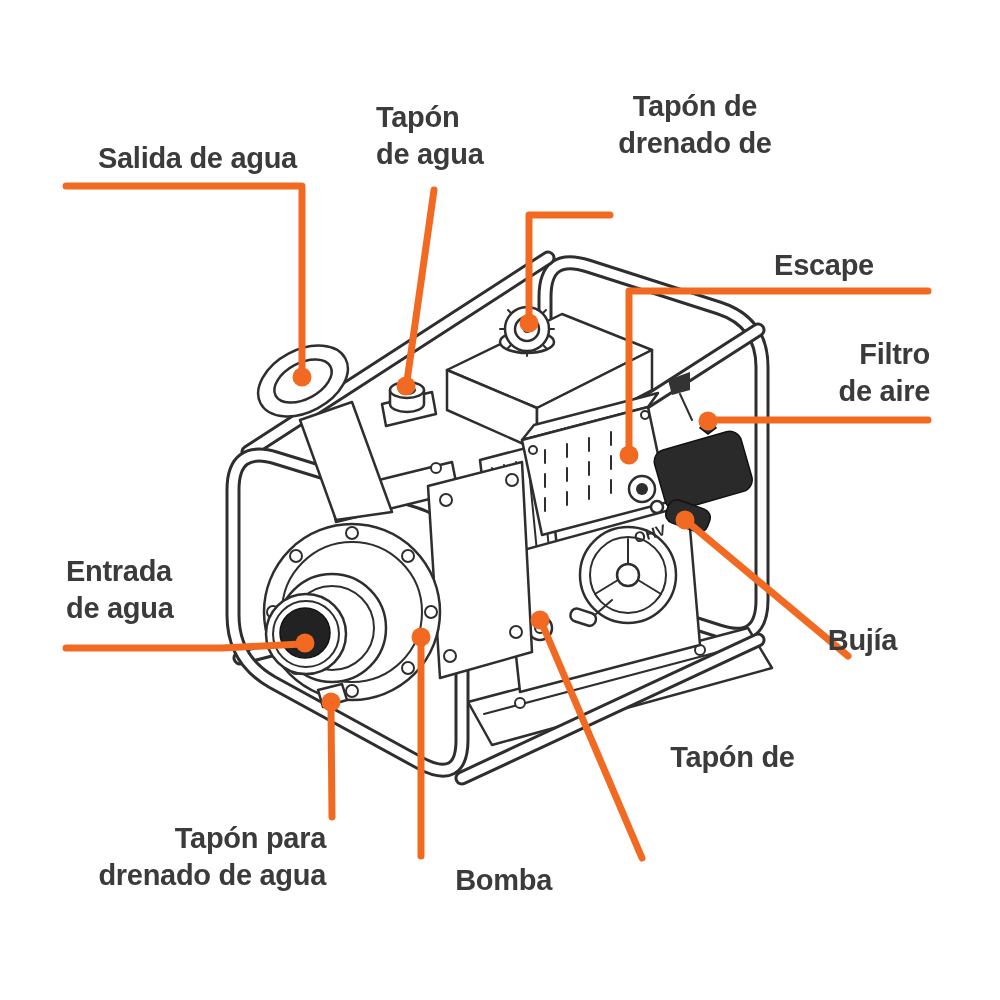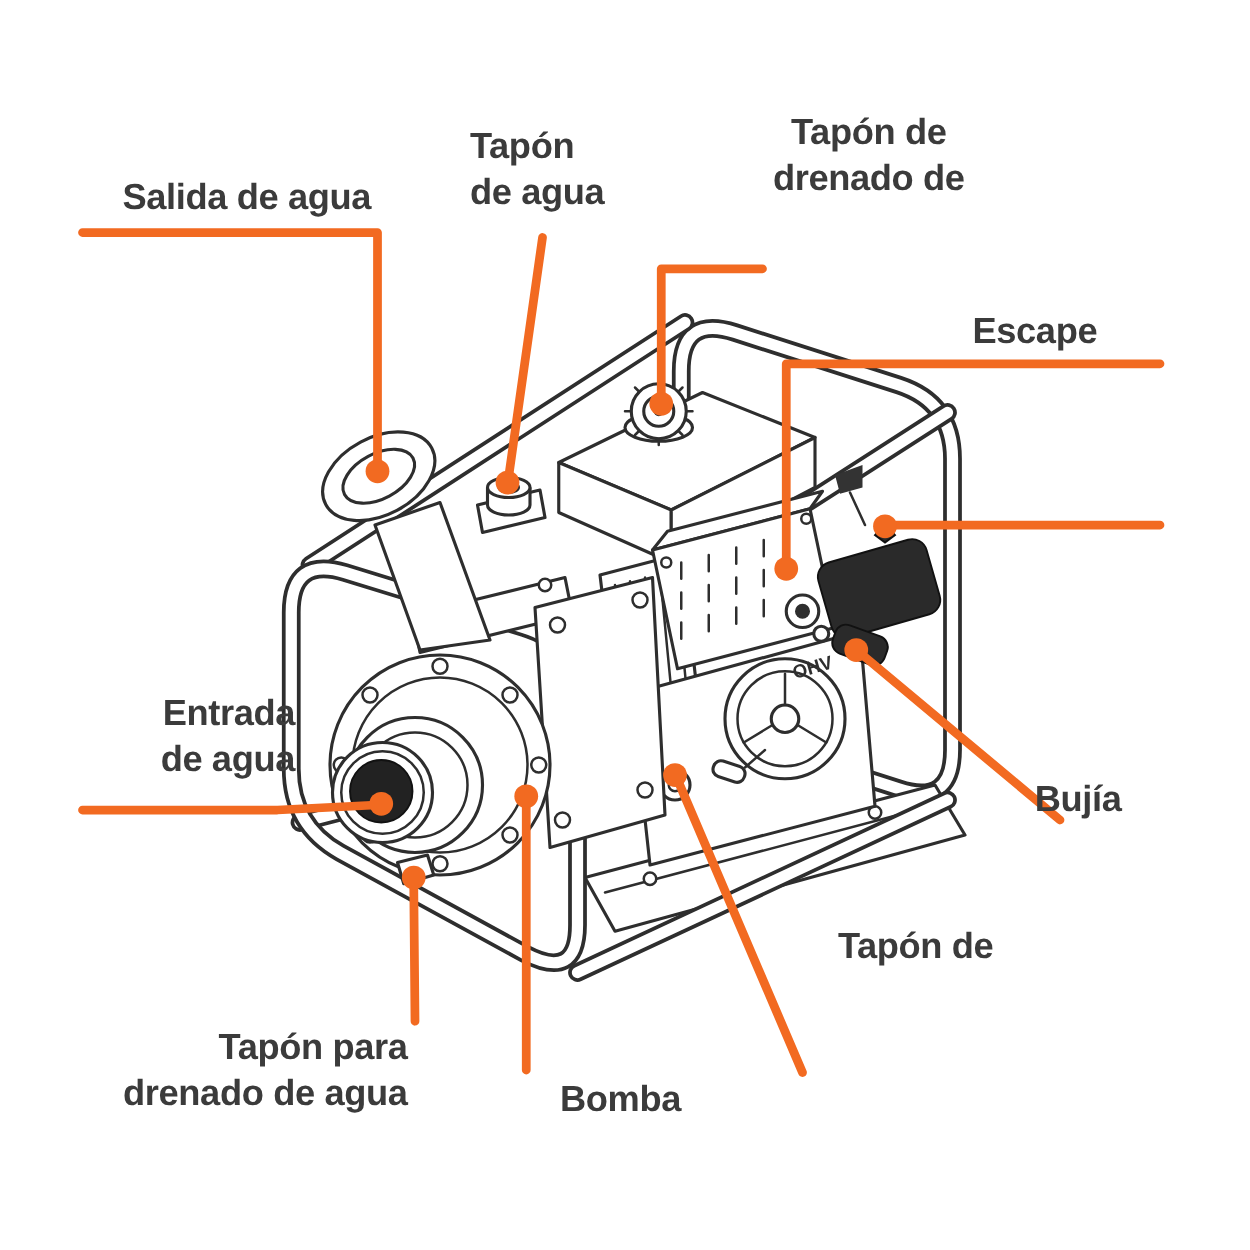--- a/index.html
+++ b/index.html
@@ -4,27 +4,27 @@
 <style>
   html,body{margin:0;padding:0;background:#fff;}
   .canvas{position:relative;width:1000px;height:1000px;background:#fff;overflow:hidden;
           font-family:"Liberation Sans",sans-serif;}
   .art{position:absolute;left:0;top:0;}
   .label{position:absolute;font:700 29px/37px "Liberation Sans",sans-serif;color:#3b3b3b;
          letter-spacing:-0.3px;white-space:nowrap;}
   .l-salida {left:66px; top:140px;width:246px;text-align:left;margin-left:32px;}
   .l-purga  {left:376px;top:99px; width:160px;text-align:left;}
   .l-comb   {left:595px;top:88px; width:200px;text-align:center;}
-  .l-escape {left:778px;top:247px;width:160px;text-align:left;}
+  .l-escape {left:744px;top:247px;width:160px;text-align:center;}
   .l-filtro {left:788px;top:336px;width:142px;text-align:right;}
   .l-bujia  {left:795px;top:622px;width:135px;text-align:center;}
   .l-aceite {left:610px;top:739px;width:245px;text-align:center;}
-  .l-bomba  {left:448px;top:862px;width:140px;text-align:left;}
+  .l-bomba  {left:412px;top:862px;width:140px;text-align:right;}
   .l-drenado{left:66px; top:820px;width:260px;text-align:right;}
-  .l-entrada{left:66px; top:553px;width:170px;text-align:right;}
+  .l-entrada{left:66px; top:553px;width:170px;text-align:left;}
 
   
   .ln  {fill:#fff;stroke:#2e2e2e;stroke-width:2.5;stroke-linejoin:round;}
   .ln2 {fill:none;stroke:#2e2e2e;stroke-width:2;stroke-linecap:round;}
   .dark{fill:#2a2a2a;stroke:#111;stroke-width:1.5;}
   .bolt{fill:#fff;stroke:#2e2e2e;stroke-width:2;}
   .tube-o{fill:none;stroke:#2e2e2e;stroke-width:15;stroke-linecap:round;stroke-linejoin:round;}
   .tube-i{fill:none;stroke:#fff;stroke-width:9;stroke-linecap:round;stroke-linejoin:round;}
   .leader{fill:none;stroke:#F26A21;stroke-width:7;stroke-linecap:round;stroke-linejoin:round;}
   .dot{fill:#F26A21;}
@@ -245,20 +245,24 @@
 
   <div class="label l-comb">
     <div>Tapón de</div>
     <div>drenado de</div>
   </div>
 
   <div class="label l-escape">
     <div>Escape</div>
   </div>
 
+  <div class="label l-filtro">
+    <div>Filtro</div>
+    <div>de aire</div>
+  </div>
 
   <div class="label l-bujia">
     <div>Bujía</div>
   </div>
 
   <div class="label l-aceite">
     <div>Tapón de</div>
   </div>
 
   <div class="label l-bomba">

